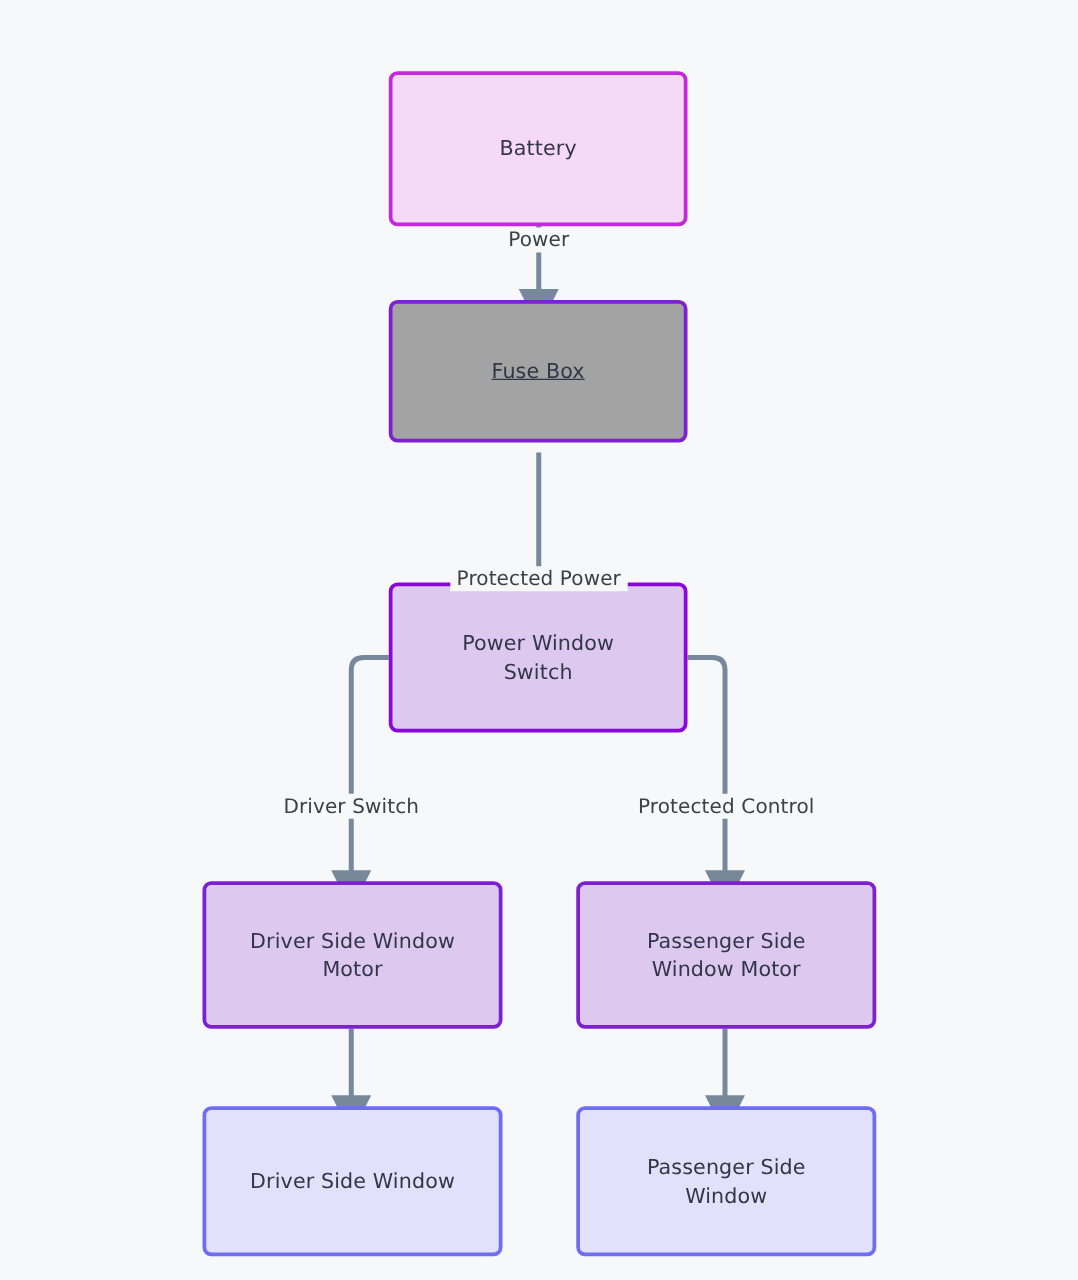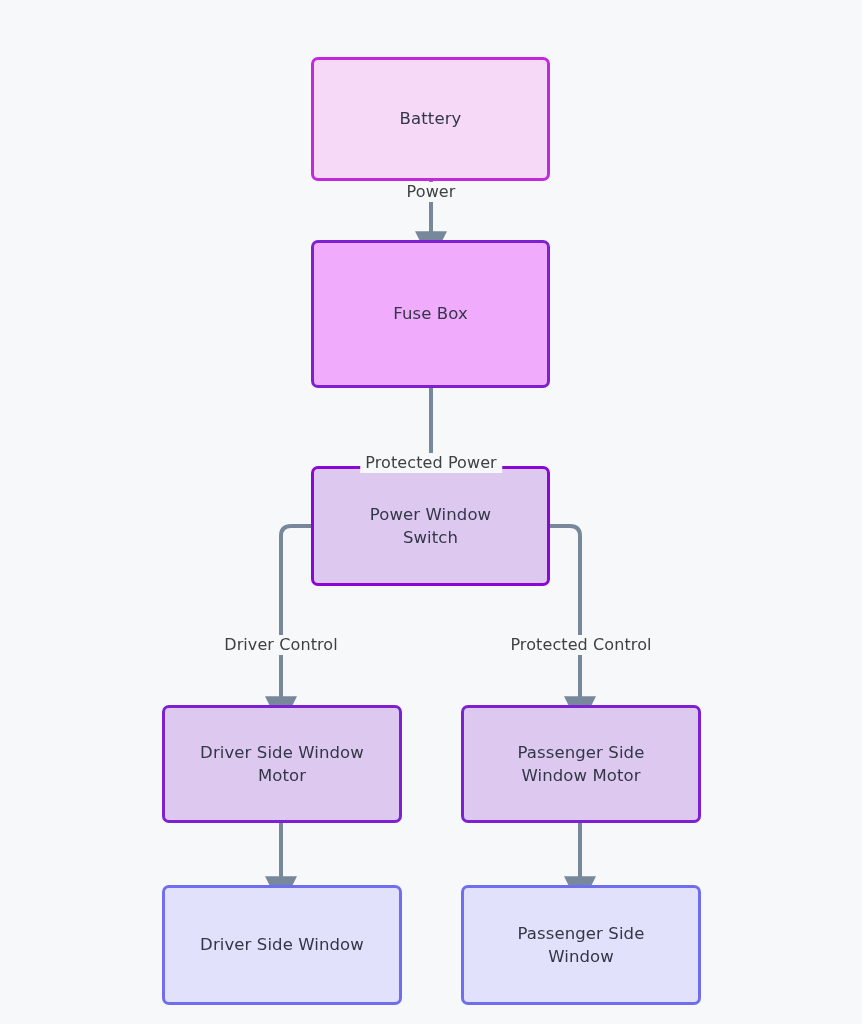--- a/index.html
+++ b/index.html
@@ -78,21 +78,21 @@
         <path d="M 550 526 L 570 526 Q 580 526 580 536 L 580 701" fill="none" stroke="#78889b" stroke-width="4" stroke-linecap="butt" marker-end="url(#arrowhead)"></path>
         <path d="M 281 823 L 281 881" fill="none" stroke="#78889b" stroke-width="4" stroke-linecap="butt" marker-end="url(#arrowhead)"></path>
         <path d="M 580 823 L 580 881" fill="none" stroke="#78889b" stroke-width="4" stroke-linecap="butt" marker-end="url(#arrowhead)"></path>
       </g>
   </svg>
 
   <div id="node-layer">
       <div class="node" style="left: 311px; top: 14px; width: 239px; height: 124px; background: rgb(245, 217, 247); border-color: rgb(196, 40, 220); margin-top: 43px;">
         <span class="node-label">Battery</span>
       </div>
-      <div class="node" style="left: 311px; top: 240px; width: 239px; height: 148px; background: #f0abfc; border-color: rgb(125, 32, 210);">
+      <div class="node" style="left: 311px; top: 240px; width: 239px; height: 114px; background: #a3a3a3; border-color: rgb(125, 32, 210); text-decoration: underline;">
         <span class="node-label">Fuse Box</span>
       </div>
       <div class="node" style="left: 311px; top: 466px; width: 239px; height: 120px; background: rgb(221, 201, 240); border-color: rgb(139, 7, 214); text-align: center;">
         <span class="node-label">Power Window
 Switch</span>
       </div>
       <div class="node" style="left: 162px; top: 705px; width: 240px; height: 118px; background: rgb(221, 201, 240); border-color: rgb(125, 32, 210);">
         <span class="node-label">Driver Side Window
 Motor</span>
       </div>
@@ -104,17 +104,17 @@
         <span class="node-label">Driver Side Window</span>
       </div>
       <div class="node" style="left: 461px; top: 885px; width: 240px; height: 120px; background: rgb(225, 225, 251); border-color: rgb(111, 110, 240);">
         <span class="node-label">Passenger Side
 Window</span>
       </div>
     </div>
   <div id="edge-label-layer">
       <div class="edge-label" style="left: 431px; top: 192px;">Power</div>
       <div class="edge-label" style="left: 431px; top: 419px; margin-top: 44px;">Protected Power</div>
-      <div class="edge-label" style="left: 281px; top: 645px;">Driver Control</div>
+      <div class="edge-label" style="left: 281px; top: 645px;">Driver Switch</div>
       <div class="edge-label" style="left: 581px; top: 645px;">Protected Control</div>
     </div>
 
 </div>
 
 </body></html>

